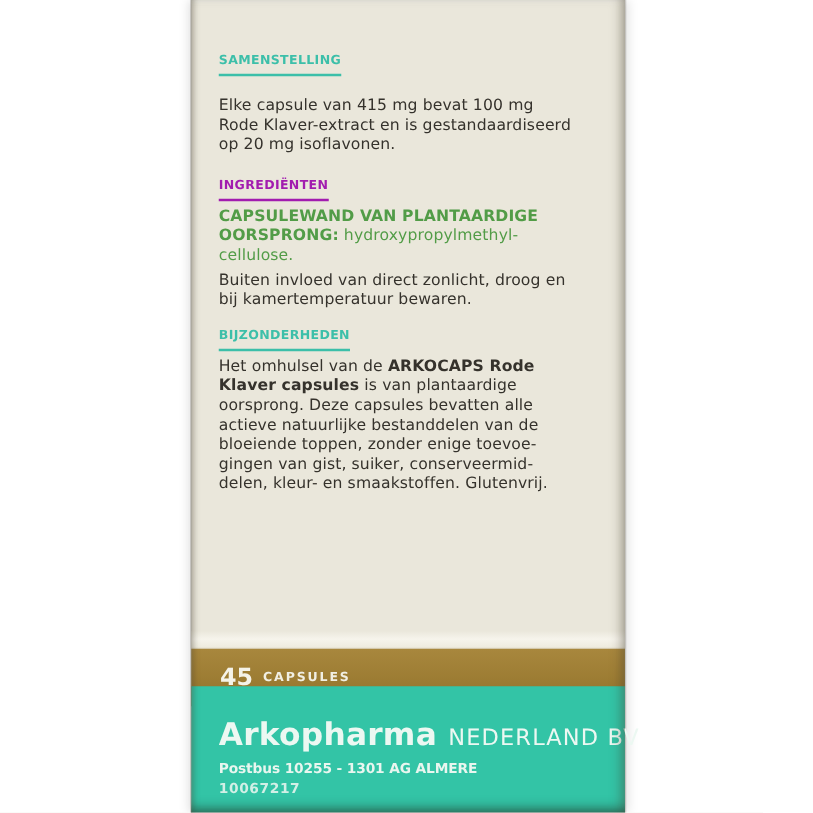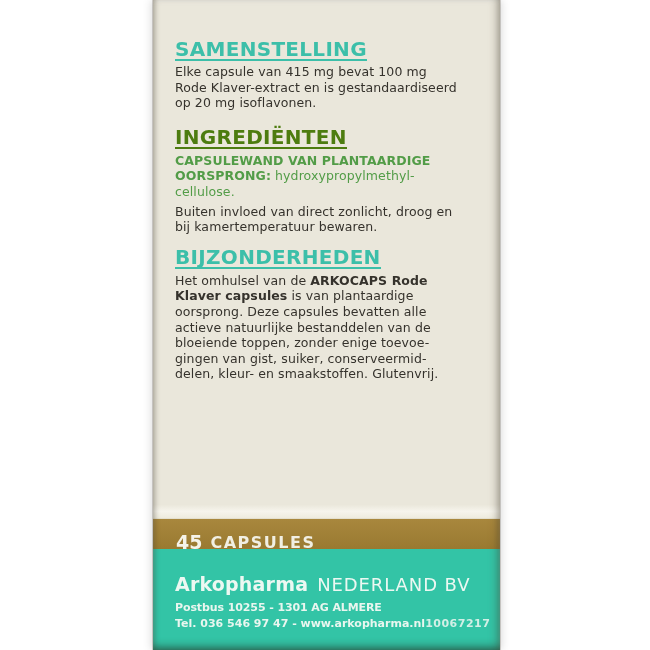--- a/index.html
+++ b/index.html
@@ -39,41 +39,41 @@
   }
   .panel {
     position: relative;
     height: 505px;
     padding: 0 22px;
     color: #35322c;
   }
   .hd {
     display: table;
     font-weight: bold;
-    font-size: 20px;
+    font-size: 10px;
     line-height: 18px;
     letter-spacing: 0.3px;
     border-bottom: 2px solid currentColor;
     padding-bottom: 1px;
     white-space: nowrap;
   }
   .hd.teal  { color: #3cbfa9; }
-  .hd.green { color: #4d7c0f; }
+  .hd.green { color: #a21caf; }
   .para {
     margin: 0;
     white-space: pre;
     font-size: 12.5px;
     line-height: 15.6px;
     letter-spacing: 0.1px;
   }
   .para.dark  { color: #35322c; }
   .para.green { color: #529c47; }
   .para b { font-weight: bold; }
   #h-sam { margin-top: 40px; }
-  #p-sam { margin-top: 3px; }
+  #p-sam { margin-top: 15px; }
   #h-ing { margin-top: 17px; }
   #p-ing { margin-top: 4px; }
   #h-bew { margin-top: 29px; }
   #p-bew { margin-top: 4px; }
   #h-bij { margin-top: 13px; }
   #p-bij { margin-top: 4px; }
   .fold-strip {
     position: absolute;
     left: 0; top: 505px;
     width: 100%; height: 14px;
@@ -90,21 +90,21 @@
     padding-left: 23px;
     gap: 8px;
   }
   .count {
     font-size: 19px;
     font-weight: bold;
     color: #f5f3e9;
     line-height: 1;
   }
   .unit {
-    font-size: 16px;
+    font-size: 10px;
     font-weight: bold;
     letter-spacing: 1.5px;
     color: #f1efe3;
     line-height: 1;
     padding-top: 2px;
   }
   .teal-band {
     position: absolute;
     left: 0; top: 549px;
     width: 100%; height: 101px;
@@ -114,21 +114,21 @@
     color: #ecf8f2;
   }
   .brand-row {
     margin-top: 24px;
     display: flex;
     align-items: baseline;
     gap: 9px;
     white-space: nowrap;
   }
   .brand {
-    font-size: 19px;
+    font-size: 25px;
     font-weight: bold;
     letter-spacing: 0.2px;
   }
   .company {
     font-size: 18px;
     letter-spacing: 0.9px;
   }
   .addr {
     margin-top: 6px;
     font-size: 11px;
@@ -190,20 +190,19 @@
       <span class="unit">CAPSULES</span>
     </div>
 
     <div class="teal-band">
       <div class="brand-row">
         <span class="brand">Arkopharma</span>
         <span class="company">NEDERLAND BV</span>
       </div>
       <div class="addr">Postbus 10255 - 1301 AG ALMERE</div>
       <div class="tel-row">
-        <span>Tel. 036 546 97 47 - www.arkopharma.nl</span>
         <span class="code">10067217</span>
       </div>
     </div>
 
     <div class="edge-overlay"></div>
   </div>
 </div>
 
 </body></html>

